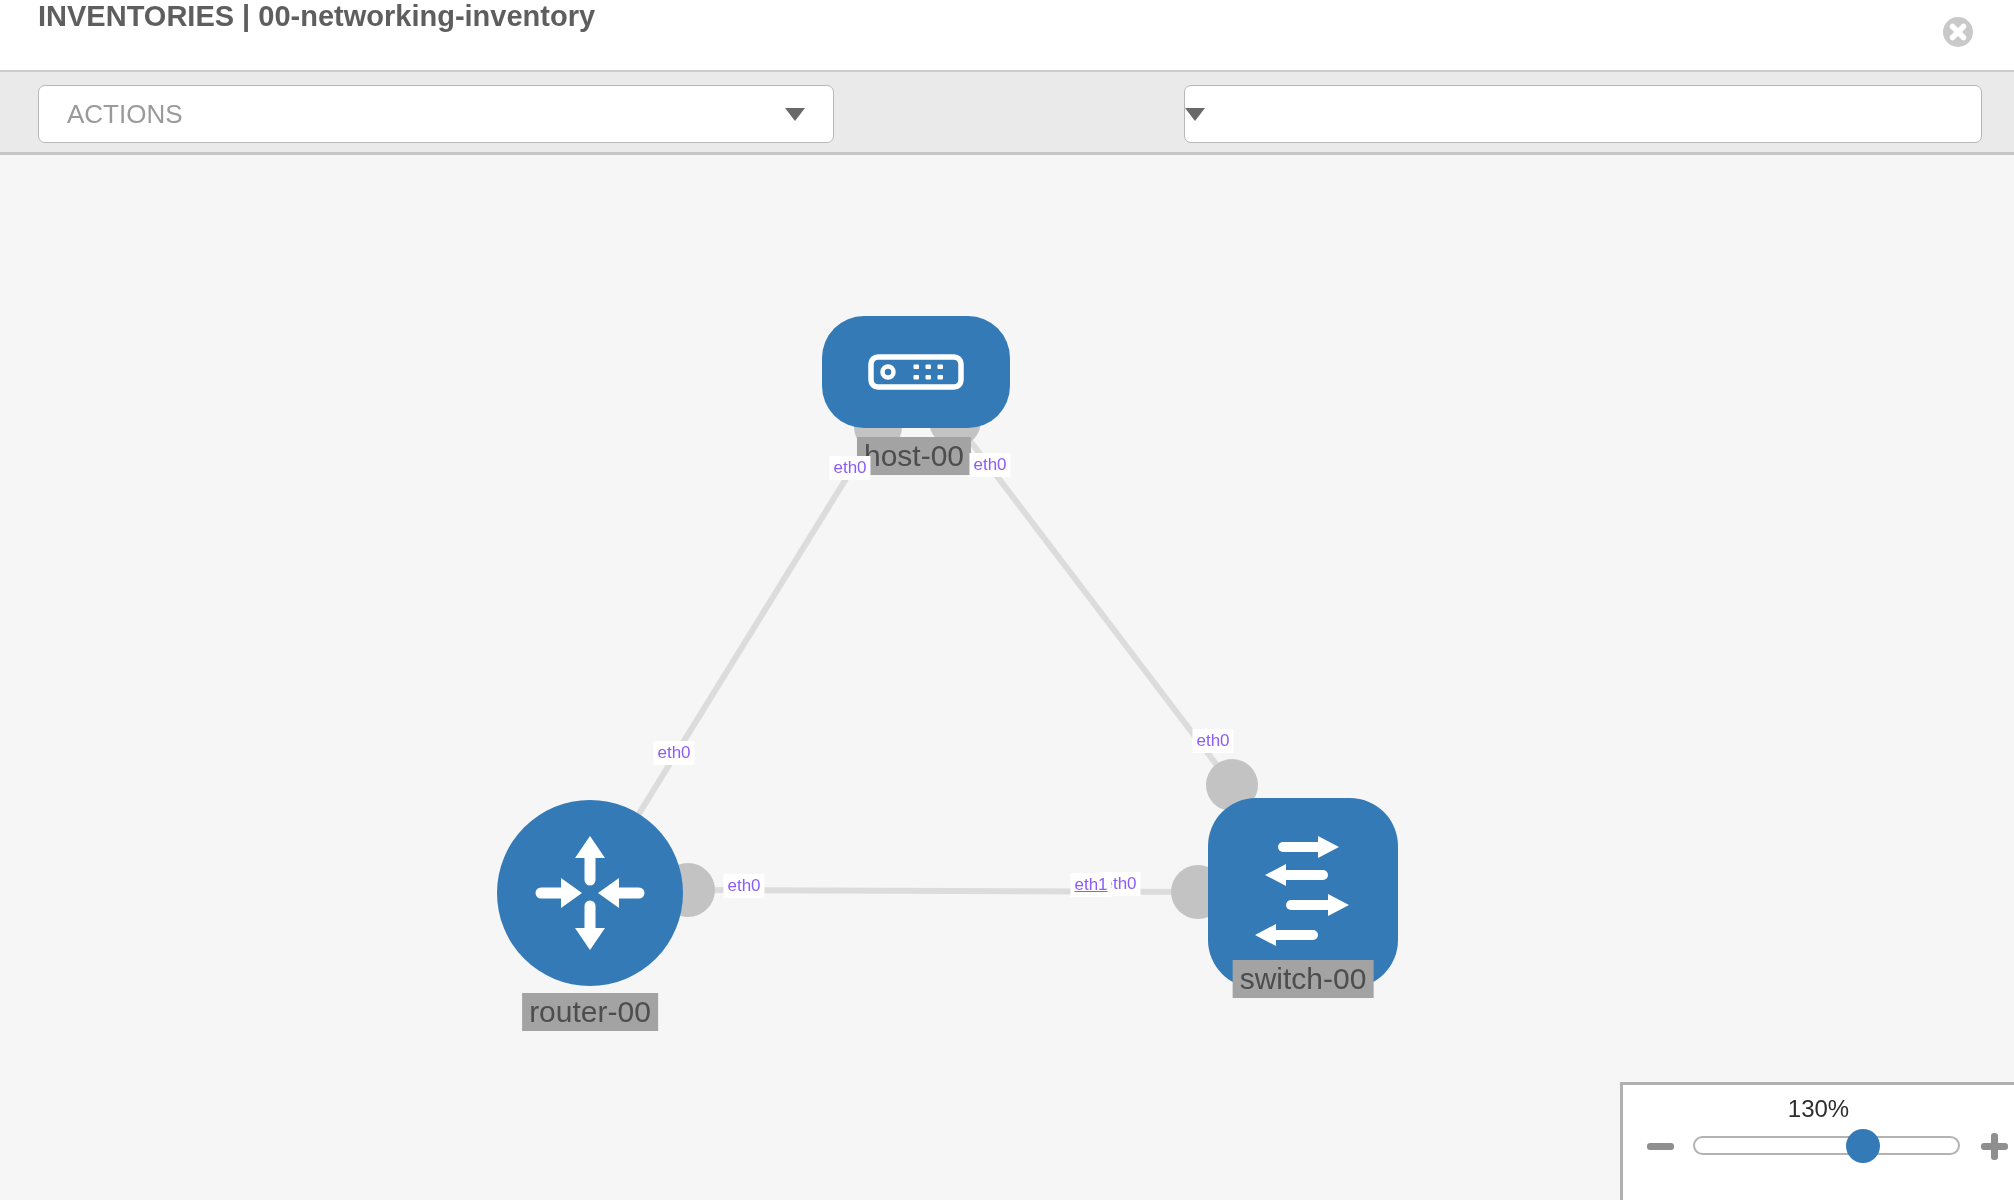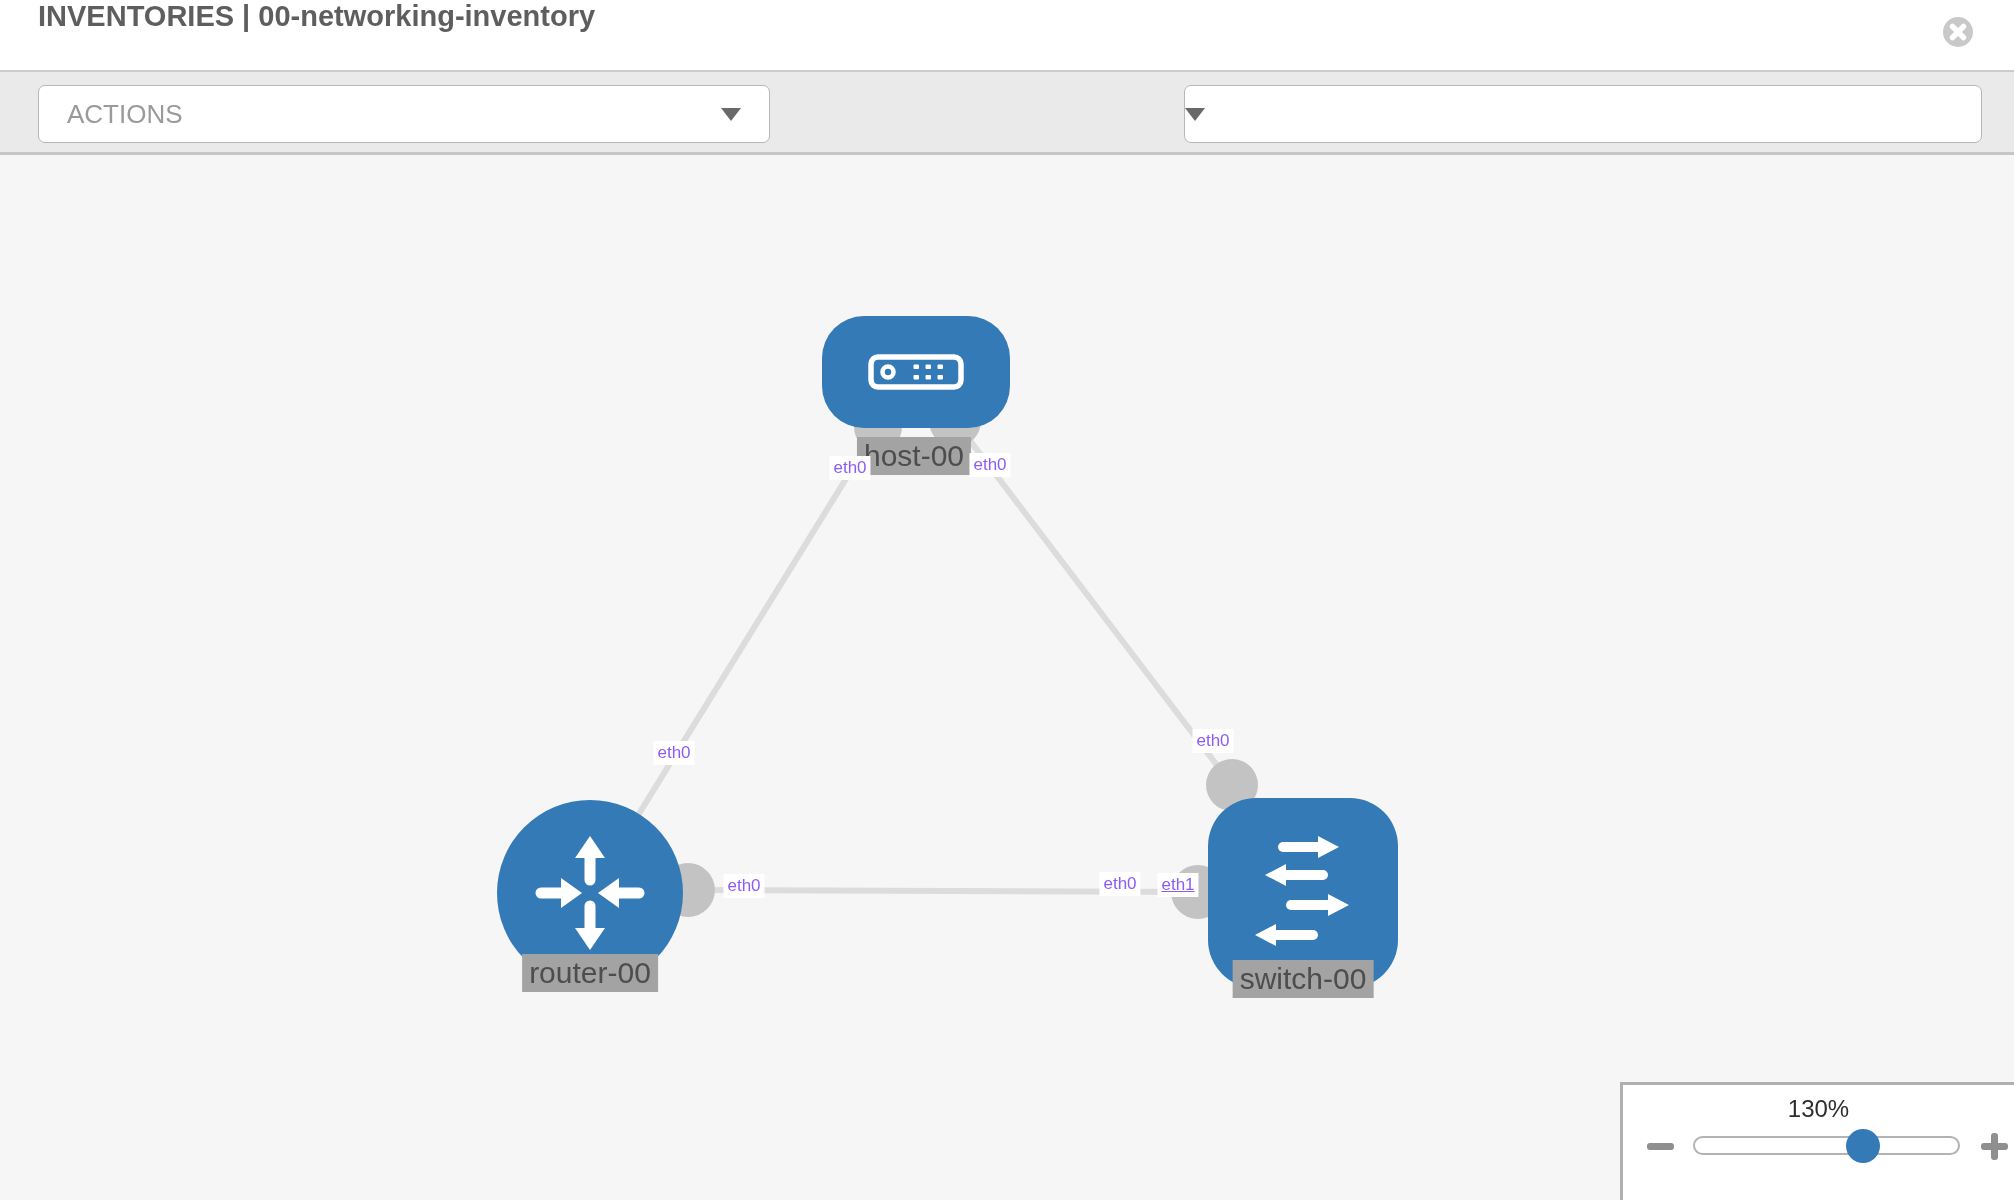--- a/index.html
+++ b/index.html
@@ -36,21 +36,21 @@
   }
   .dropdown-label {
     margin-left: 28px; font-size: 26px; color: #9a9a9a;
     flex: 1 1 auto;
   }
   .caret {
     width: 0; height: 0; margin-right: 28px;
     border-left: 10px solid transparent; border-right: 10px solid transparent;
     border-top: 13px solid #696969;
   }
-  .dd-actions { left: 38px;  width: 732px; }
+  .dd-actions { left: 38px;  width: 796px; }
   .dd-search  { left: 1184px; width: 798px; }
   .tool-icon-btn {
     position: absolute; top: 98px; background: none; border: none; padding: 0;
     cursor: pointer; display: block;
   }
   .tool-icon-btn.wrench { left: 1052px; top: 99px; }
   .tool-icon-btn.key    { left: 1119px; top: 99px; }
   
   .canvas {
     position: absolute; left: 0; top: 155px; width: 2014px; height: 1045px;
@@ -187,21 +187,21 @@
           <line x1="114" y1="65" x2="92" y2="65"></line>
         </g>
         <g fill="#fff">
           <polygon points="65,8 50,30 80,30"></polygon>
           <polygon points="65,122 50,100 80,100"></polygon>
           <polygon points="57,65 36,50 36,80"></polygon>
           <polygon points="73,65 94,50 94,80"></polygon>
         </g>
       </svg>
     </div>
-    <div class="node-label" style="left: 590px; top: 818px;">router-00</div>
+    <div class="node-label" style="left: 590px; top: 857px;">router-00</div>
     <div class="node node-switch" style="left: 1208px; top: 643px; width: 190px; height: 190px; background: rgb(51, 122, 183);">
       <svg width="112" height="120" viewBox="0 0 112 120">
         <g stroke="#fff" stroke-width="10" stroke-linecap="round" fill="#fff">
           <line x1="36" y1="14" x2="72" y2="14"></line>
           <line x1="76" y1="42" x2="40" y2="42"></line>
           <line x1="44" y1="72" x2="80" y2="72"></line>
           <line x1="66" y1="102" x2="30" y2="102"></line>
         </g>
         <g fill="#fff">
           <polygon points="92,14 71,3 71,25"></polygon>
@@ -211,21 +211,21 @@
         </g>
       </svg>
     </div>
     <div class="node-label" style="left: 1303px; top: 824px;">switch-00</div>
     <div class="if-label" style="left: 850px; top: 313px;">eth0</div>
     <div class="if-label" style="left: 990px; top: 310px;">eth0</div>
     <div class="if-label" style="left: 674px; top: 598px;">eth0</div>
     <div class="if-label" style="left: 1213px; top: 586px;">eth0</div>
     <div class="if-label" style="left: 744px; top: 731px;">eth0</div>
     <div class="if-label" style="left: 1120px; top: 729px;">eth0</div>
-    <div class="if-label" style="left: 1178px; top: 730px; text-decoration: underline;">eth1</div>
+    <div class="if-label" style="left: 1091px; top: 730px; text-decoration: underline;">eth1</div>
   </div>
 
 <div class="zoom-panel">
   <div class="zoom-value">130%</div>
   <button class="zoom-btn minus">
     <span class="hbar"></span>
   </button>
   <div class="zoom-track">
     <div class="zoom-thumb" style="left: 64%; background: rgb(51, 122, 183);"></div>
   </div>

